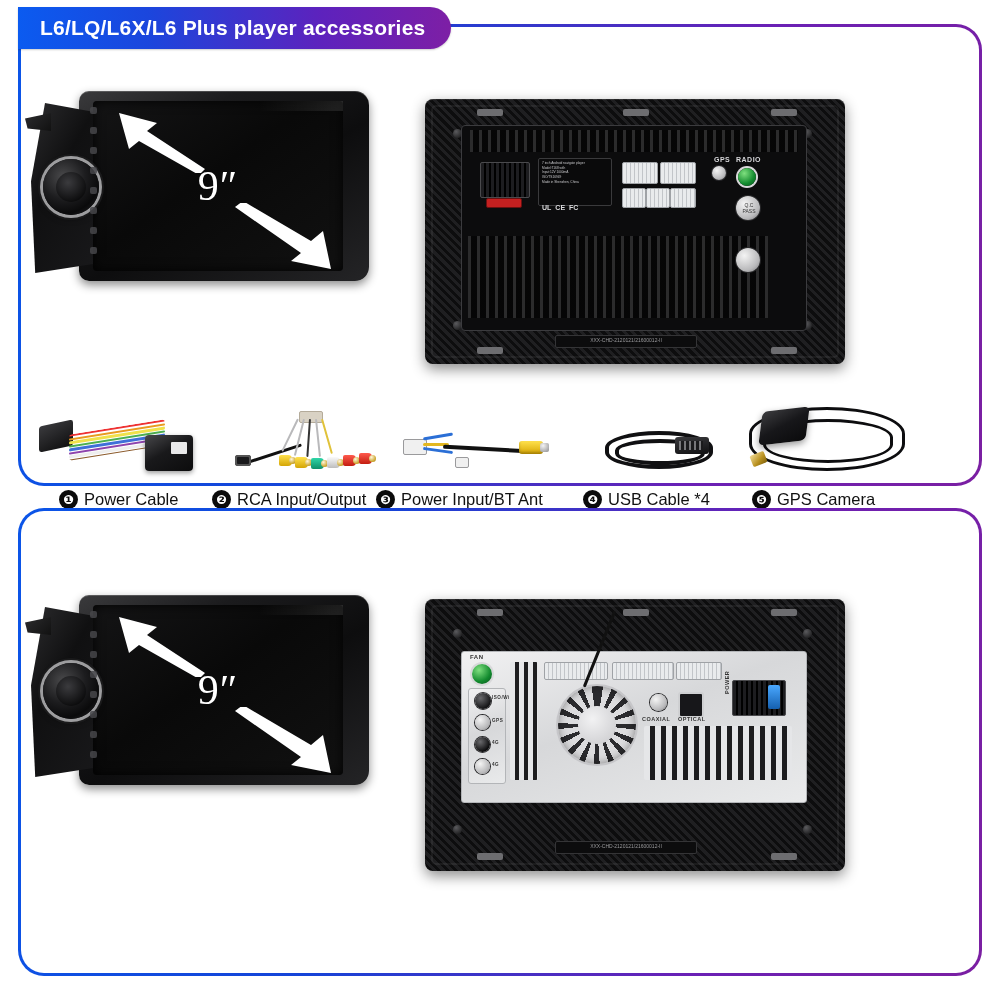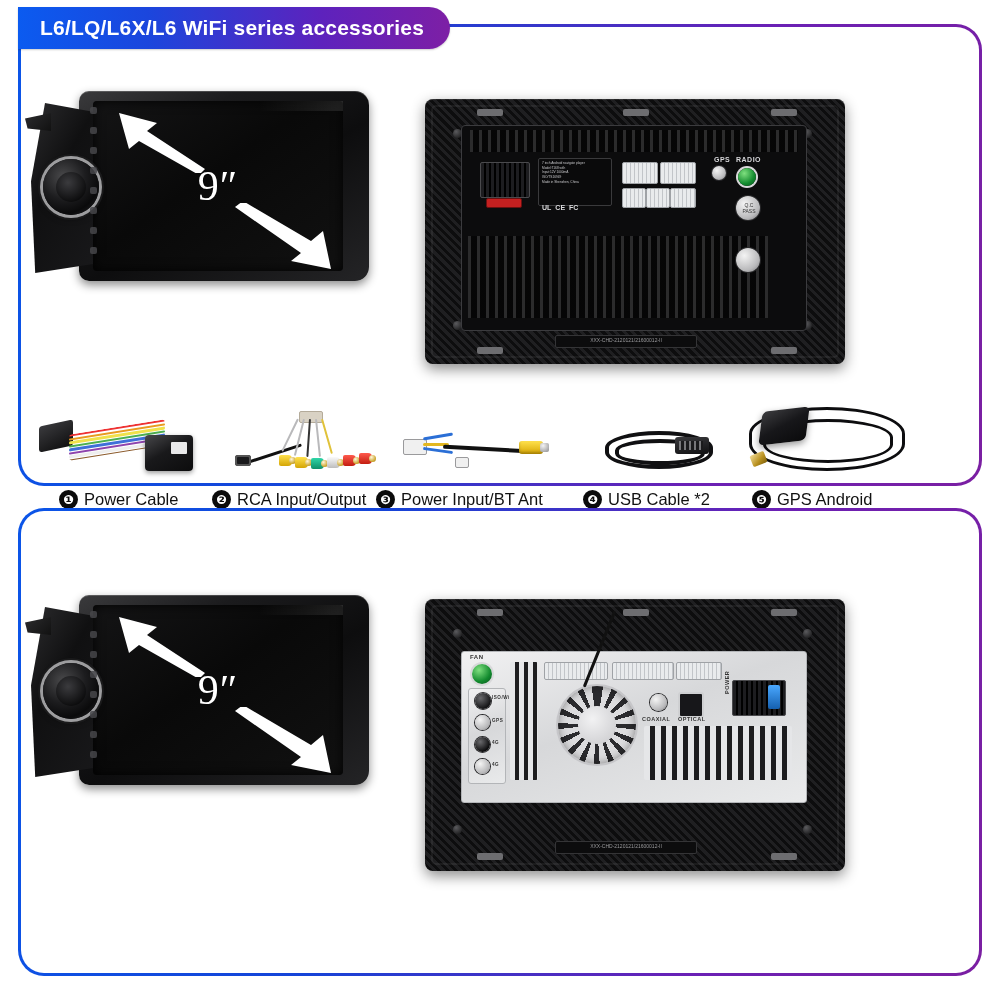--- a/index.html
+++ b/index.html
@@ -265,21 +265,21 @@
     transform:rotate(-22deg);
   }
 </style>
 </head>
 <body>
 
 <div class="page">
 
   <div class="panel" id="panel-1">
 
-    <div class="hdr">L6/LQ/L6X/L6 WiFi series accessories</div>
+    <div class="hdr">L6/LQ/L6X/L6 Plus player accessories</div>
 
     <div class="headunit" style="left:10px;top:58px;width:360px;height:210px;">
       <div class="hu-bezel"></div>
       <div class="hu-wing"></div>
       <div class="hu-tab"></div>
       <div class="hu-screen"></div>
       <div class="hu-knob"></div>
       <div class="hu-btns">
         <i></i>
           <i></i>
@@ -409,32 +409,32 @@
       <span>Power Input/BT Ant</span>
     </div>
 
     <div class="acc" style="left:580px;top:398px;width:130px;height:50px;">
       <div class="usb-coil" style="left:4px;top:6px;width:100px;height:30px;"></div>
       <div class="usb-coil" style="left:14px;top:14px;width:82px;height:18px;"></div>
       <div class="usb-head" style="left:74px;top:12px;"></div>
     </div>
     <div class="acc-cap" style="left:562px;top:463px;">
       <span class="num">❹</span>
-      <span>USB Cable *2</span>
+      <span>USB Cable *4</span>
     </div>
 
     <div class="acc" style="left:722px;top:374px;width:170px;height:76px;">
       <div class="gps-coil" style="left:6px;top:6px;width:150px;height:58px;"></div>
       <div class="gps-coil" style="left:20px;top:18px;width:124px;height:38px;"></div>
       <div class="gps-puck" style="left:18px;top:8px;"></div>
       <div class="gps-sma" style="left:8px;top:52px;"></div>
     </div>
     <div class="acc-cap" style="left:731px;top:463px;">
       <span class="num">❺</span>
-      <span>GPS Android</span>
+      <span>GPS Camera</span>
     </div>
   </div>
 
   <div class="panel" id="panel-2">
 
 
     <div class="headunit" style="left:10px;top:78px;width:360px;height:210px;">
       <div class="hu-bezel"></div>
       <div class="hu-wing"></div>
       <div class="hu-tab"></div>

